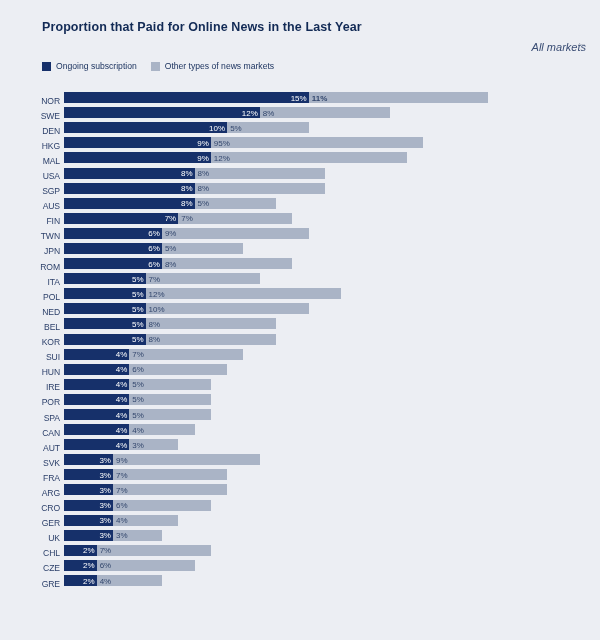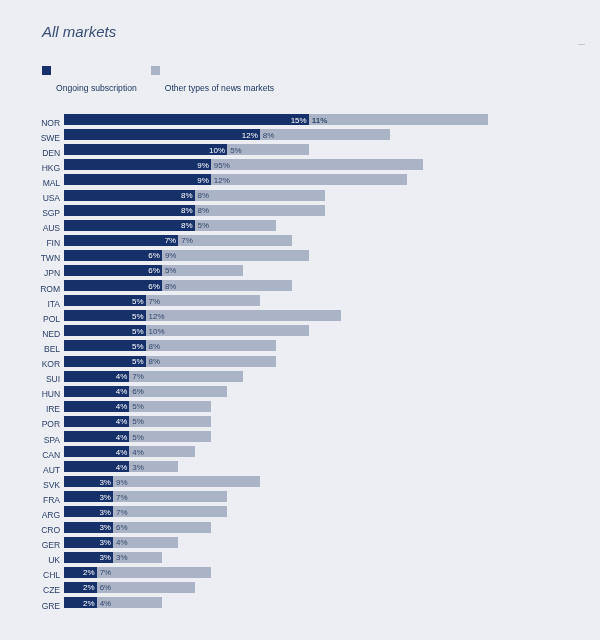--- a/index.html
+++ b/index.html
@@ -22,45 +22,45 @@
     padding: 16px 14px 0 14px;
   }
   .chart-title {
     font-size: 12.5px;
     font-weight: bold;
     color: #122a55;
     margin: 4px 0 0 28px;
     letter-spacing: 0.1px;
   }
   .chart-subtitle {
-    font-size: 15px;
+    font-size: 11px;
     font-style: italic;
     color: #3a4d74;
     margin: 7px 0 0 28px;
+    text-align: right;
   }
   .legend {
     margin: 8px 0 0 28px;
     display: flex;
     align-items: center;
     gap: 14px;
   }
   .legend-item {
     display: flex;
     align-items: center;
     gap: 5px;
   }
   .legend-swatch {
     width: 9px;
     height: 9px;
     display: inline-block;
   }
   .legend-label {
     font-size: 8.6px;
     color: #1d3460;
-    margin-top: 35px;
   }
   .plot {
     margin-top: 22px;
     position: relative;
   }
   .row {
     display: flex;
     align-items: center;
     height: 15.1px;
   }
@@ -118,20 +118,21 @@
     width: 7px;
     height: 1px;
     background: #c3c9d4;
   }
 </style>
 </head>
 <body>
 
 <div class="page">
 
+  <div class="chart-title">Proportion that Paid for Online News in the Last Year</div>
   <div class="chart-subtitle">All markets</div>
 
   <div class="legend">
     <div class="legend-item">
       <span class="legend-swatch" style="background:#16306a"></span>
       <span class="legend-label">Ongoing subscription</span>
     </div>
     <div class="legend-item">
       <span class="legend-swatch" style="background:#aab4c6"></span>
       <span class="legend-label">Other types of news markets</span>

